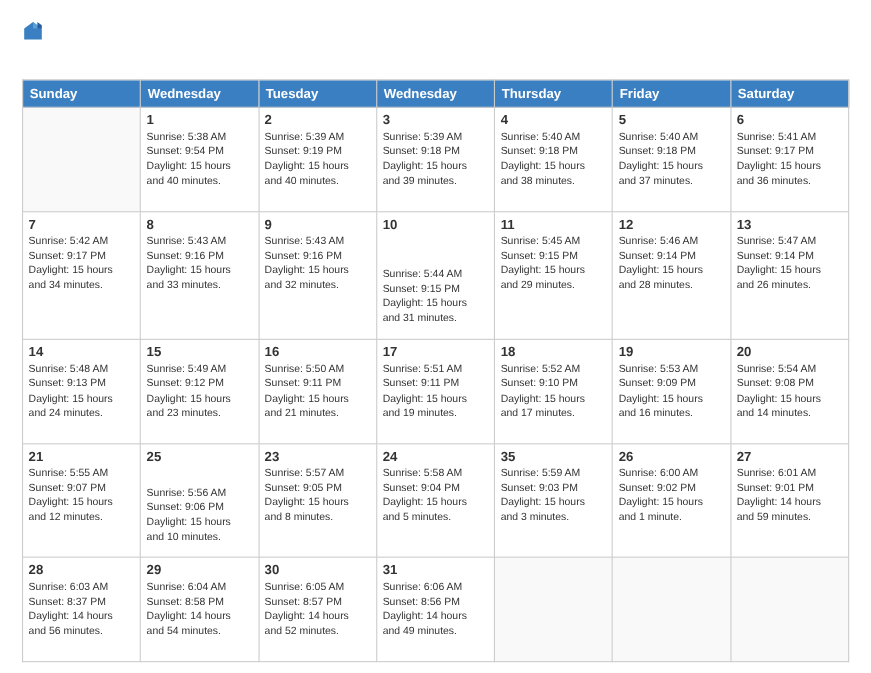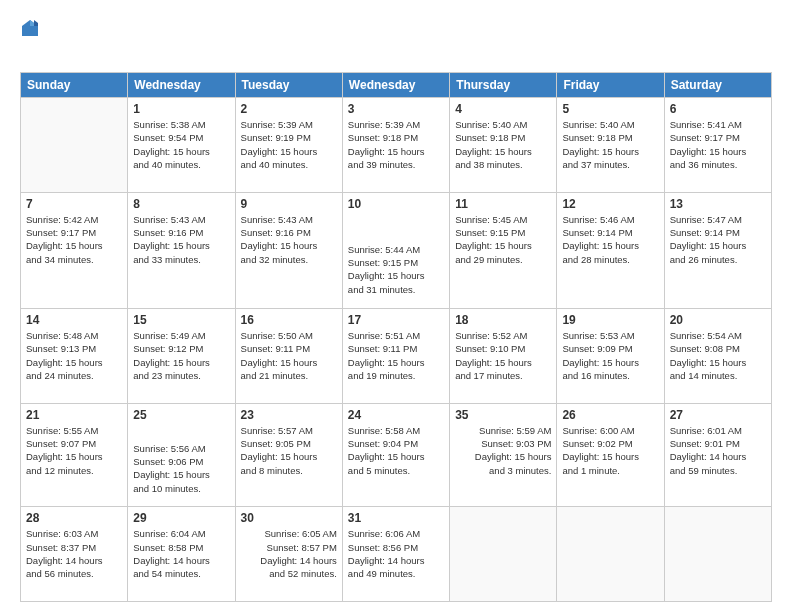--- a/index.html
+++ b/index.html
@@ -308,21 +308,21 @@
           </td>
           <td>
             <span class="day-number">24</span>
             <div class="day-info" style="white-space: pre-line;">Sunrise: 5:58 AM
 Sunset: 9:04 PM
 Daylight: 15 hours
 and 5 minutes.</div>
           </td>
           <td>
             <span class="day-number">35</span>
-            <div class="day-info" style="white-space: pre-line; text-align: right;">Sunrise: 5:59 AM
+            <div class="day-info" style="white-space: pre-line;">Sunrise: 5:59 AM
 Sunset: 9:03 PM
 Daylight: 15 hours
 and 3 minutes.</div>
           </td>
           <td>
             <span class="day-number">26</span>
             <div class="day-info" style="white-space: pre-line;">Sunrise: 6:00 AM
 Sunset: 9:02 PM
 Daylight: 15 hours
 and 1 minute.</div>
@@ -345,21 +345,21 @@
           </td>
           <td>
             <span class="day-number">29</span>
             <div class="day-info" style="white-space: pre-line;">Sunrise: 6:04 AM
 Sunset: 8:58 PM
 Daylight: 14 hours
 and 54 minutes.</div>
           </td>
           <td>
             <span class="day-number">30</span>
-            <div class="day-info" style="white-space: pre-line; text-align: right;">Sunrise: 6:05 AM
+            <div class="day-info" style="white-space: pre-line;">Sunrise: 6:05 AM
 Sunset: 8:57 PM
 Daylight: 14 hours
 and 52 minutes.</div>
           </td>
           <td>
             <span class="day-number">31</span>
             <div class="day-info" style="white-space: pre-line;">Sunrise: 6:06 AM
 Sunset: 8:56 PM
 Daylight: 14 hours
 and 49 minutes.</div>

